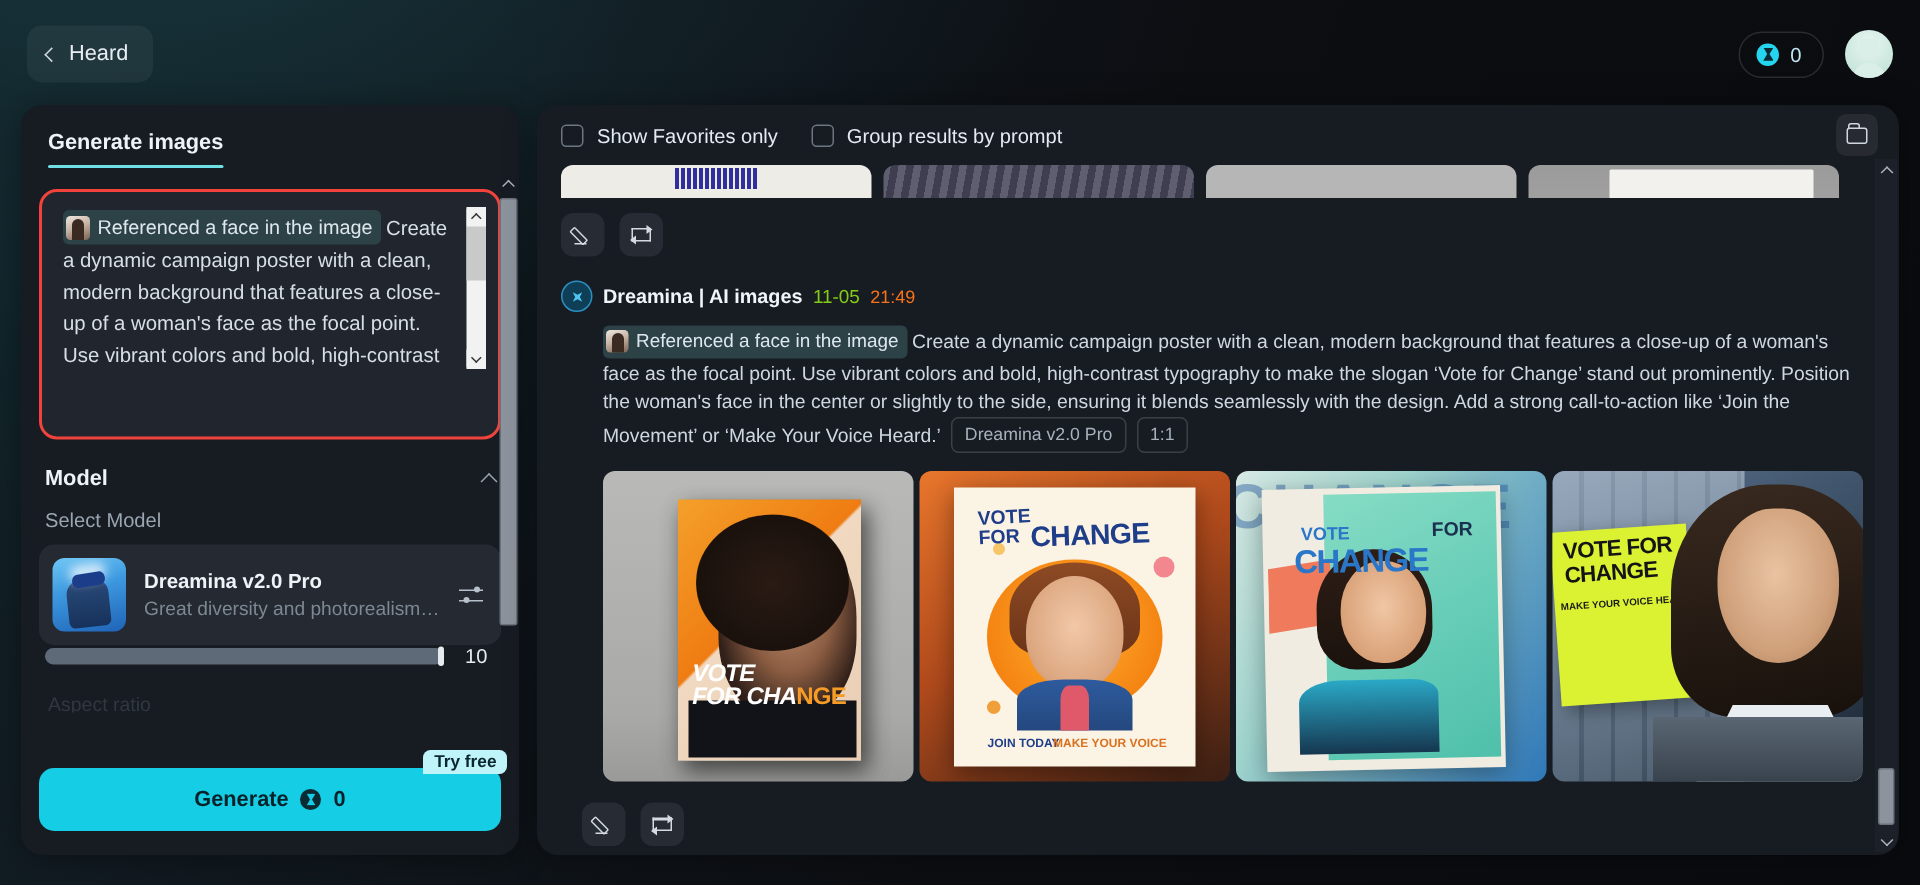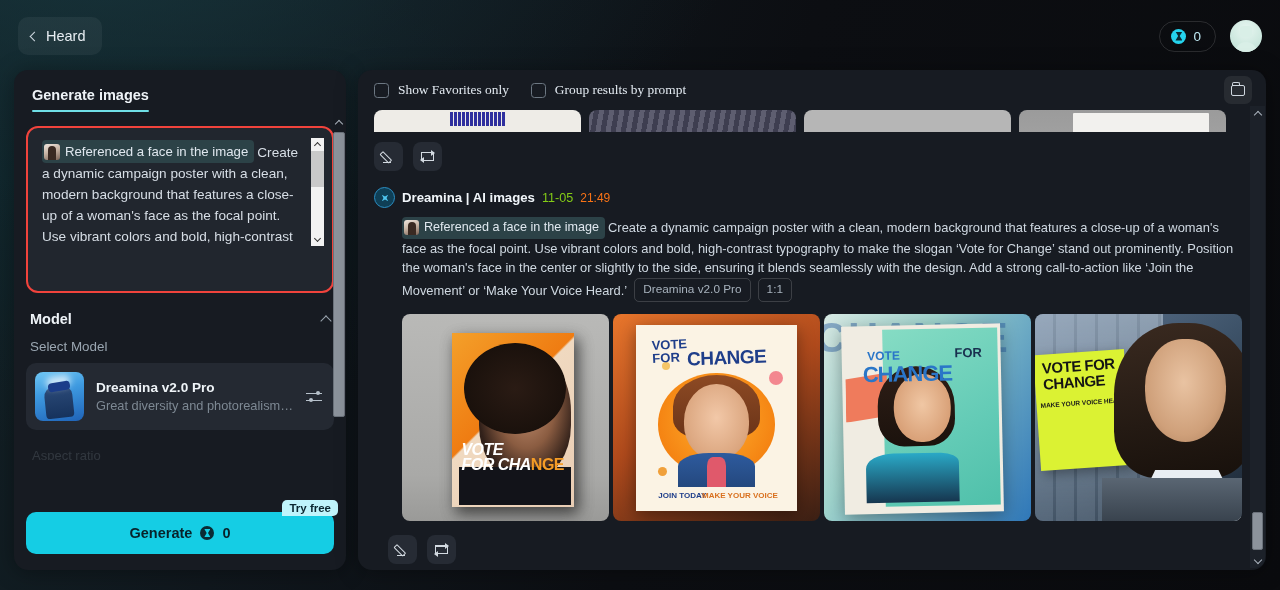--- a/index.html
+++ b/index.html
@@ -263,21 +263,21 @@
   .scroll-caret.up { transform: rotate(45deg); margin-top: 3px; }
   .scroll-caret.down { transform: rotate(-135deg); margin-bottom: 3px; }
 
   
   .right-panel {
     position: absolute; left: 358px; top: 70px; right: 14px; height: 500px;
     background: #171b22; border-radius: 14px; overflow: hidden;
     box-shadow: 0 2px 22px rgba(0,0,0,0.35);
   }
   .right-head {
-    height: 40px; display: flex; align-items: center; padding: 0 14px 0 16px; gap: 22px; font-family: Liberation Serif, serif;
+    height: 40px; display: flex; align-items: center; padding: 0 14px 0 16px; gap: 22px;
   }
   .check-item { display: flex; align-items: center; gap: 9px; cursor: pointer; }
   .checkbox {
     width: 15px; height: 15px; border: 1.4px solid #6c7782; border-radius: 3.5px;
   }
   .check-label { font-size: 13.4px; color: #e3eaf1; }
   .folder-btn {
     margin-left: auto; width: 28px; height: 28px; border-radius: 7px;
     background: rgba(255,255,255,0.07);
     display: flex; align-items: center; justify-content: center; cursor: pointer;
@@ -611,20 +611,26 @@
       <div class="model-info">
         <div class="model-name">Dreamina v2.0 Pro</div>
         <div class="model-desc">Great diversity and photorealism. ...</div>
       </div>
       <div class="slider-icon">
           <i></i>
           <i></i>
         </div>
     </div>
 
+    <div class="slider-row">
+      <div class="slider-track">
+        <div class="slider-handle"></div>
+      </div>
+      <span class="slider-value">10</span>
+    </div>
     <div class="faded-row"><span>Aspect ratio</span></div>
 
     <div class="generate-wrap">
       <div class="generate-btn">
         <span class="generate-label">Generate</span>
         <span class="gen-coin"></span>
         <span class="gen-count">0</span>
         <span class="try-free">Try free</span>
       </div>
     </div>

